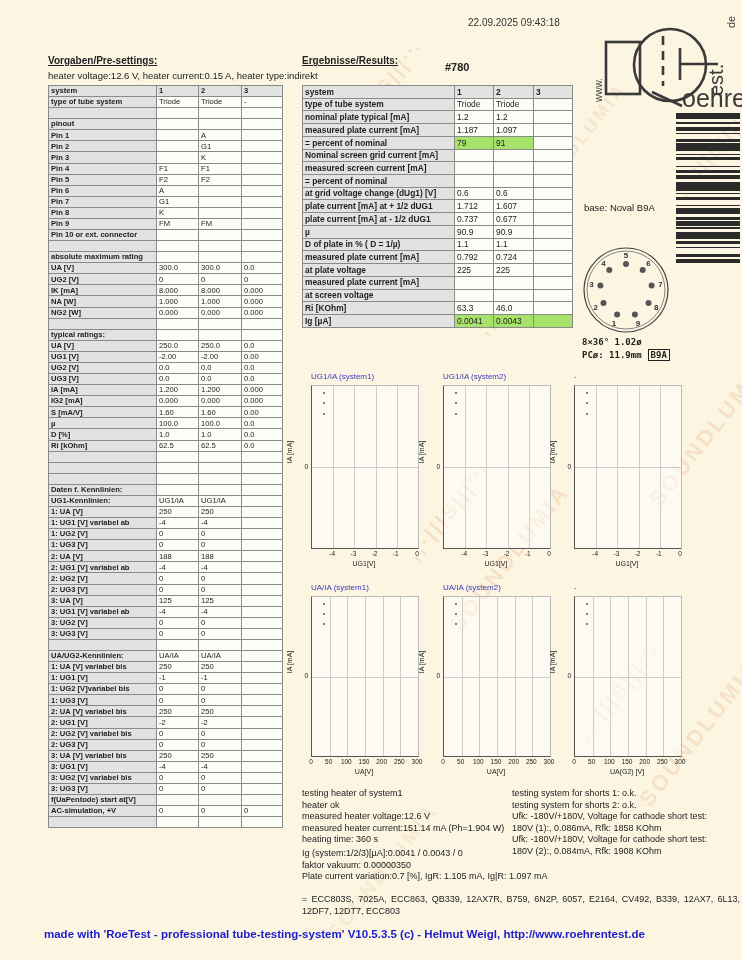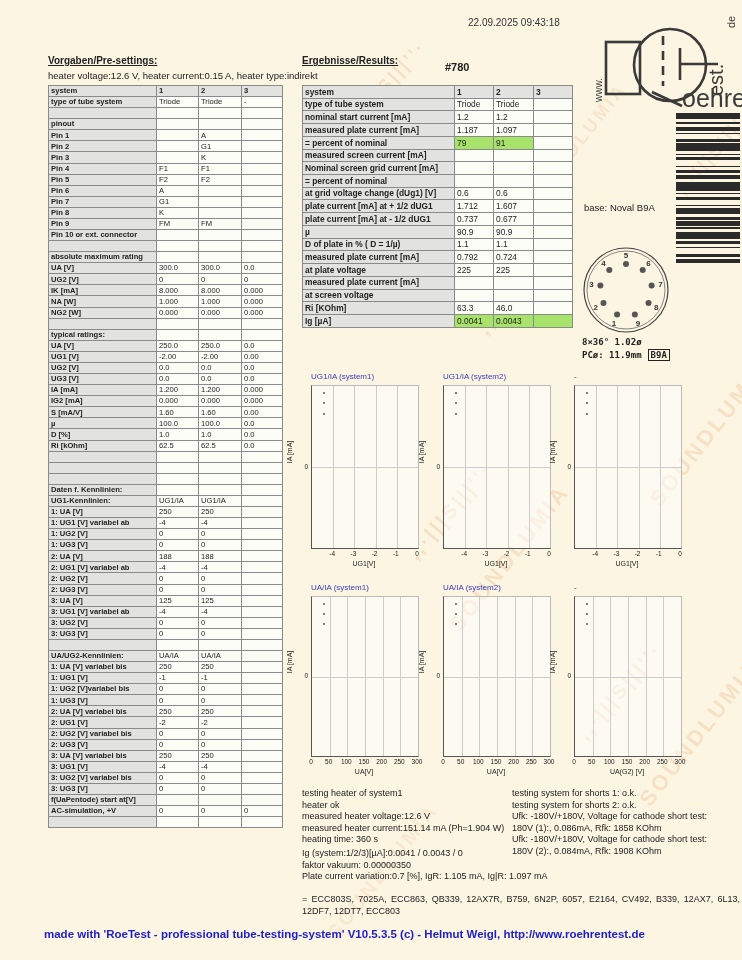--- a/index.html
+++ b/index.html
@@ -527,45 +527,45 @@
           <td class="hdr">2</td>
           <td class="hdr">3</td>
         </tr>
         <tr>
           <td class="lbl">type of tube system</td>
           <td class="val">Triode</td>
           <td class="val">Triode</td>
           <td class="val"></td>
         </tr>
         <tr>
-          <td class="lbl">nominal start current [mA]</td>
+          <td class="lbl">nominal plate typical [mA]</td>
           <td class="val">1.2</td>
           <td class="val">1.2</td>
           <td class="val"></td>
         </tr>
         <tr>
           <td class="lbl">measured plate current [mA]</td>
           <td class="val">1.187</td>
           <td class="val">1.097</td>
           <td class="val"></td>
         </tr>
         <tr>
           <td class="lbl">= percent of nominal</td>
           <td class="val" style="background: rgb(167, 227, 106);">79</td>
           <td class="val" style="background: rgb(167, 227, 106);">91</td>
           <td class="val"></td>
         </tr>
         <tr>
+          <td class="lbl">Nominal screen grid current [mA]</td>
+          <td class="val"></td>
+          <td class="val"></td>
+          <td class="val"></td>
+        </tr>
+        <tr>
           <td class="lbl">measured screen current [mA]</td>
-          <td class="val"></td>
-          <td class="val"></td>
-          <td class="val"></td>
-        </tr>
-        <tr>
-          <td class="lbl">Nominal screen grid current [mA]</td>
           <td class="val"></td>
           <td class="val"></td>
           <td class="val"></td>
         </tr>
         <tr>
           <td class="lbl">= percent of nominal</td>
           <td class="val"></td>
           <td class="val"></td>
           <td class="val"></td>
         </tr>

